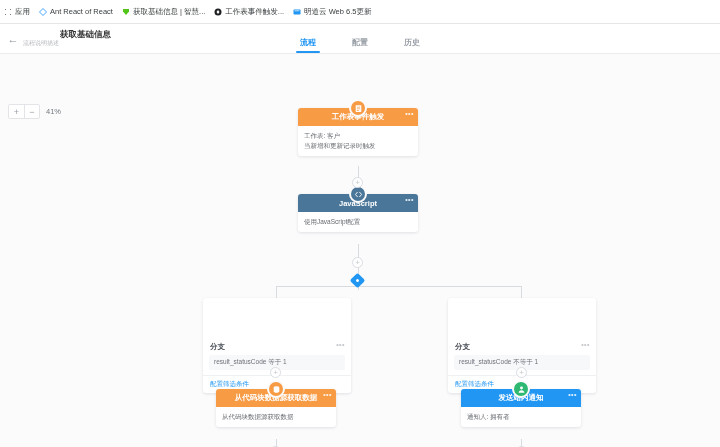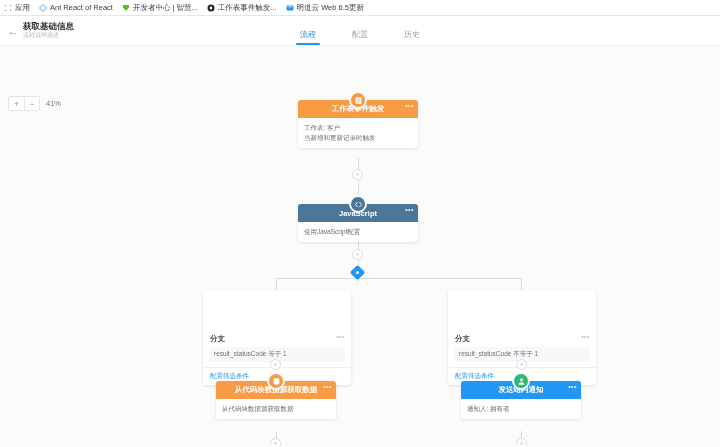--- a/index.html
+++ b/index.html
@@ -5,21 +5,21 @@
   * { box-sizing: border-box; margin: 0; padding: 0; }
   html, body {
     width: 720px; height: 447px;
     font-family: "Liberation Sans", "DejaVu Sans", sans-serif;
     background: #fbfbfc;
     overflow: hidden;
   }
 
   
   .bookmark-bar {
-    height: 16px;
+    height: 24px;
     background: #ffffff;
     border-bottom: 1px solid #e6e6e8;
     display: flex;
     align-items: center;
     padding: 0 4px;
     gap: 9px;
     font-size: 7.5px;
     color: #3c4043;
     white-space: nowrap;
   }
@@ -45,32 +45,32 @@
     position: relative;
     padding-left: 6px;
   }
   .back-arrow {
     width: 14px; height: 14px;
     display: flex; align-items: center; justify-content: center;
     color: #8a8f99; font-size: 11px; cursor: pointer;
     flex: 0 0 auto;
   }
   .header-titles { margin-left: 3px; line-height: 1.05; }
-  .header-title { font-size: 8.5px; color: #333; font-weight: 600; }
+  .header-title { font-size: 8.5px; color: #333; font-weight: 600; margin-left: 37px; }
   .header-sub { font-size: 6px; color: #b5b8bd; margin-top: 1px; }
 
   .header-tabs {
     position: absolute; left: 0; right: 0; top: 0; bottom: 0;
     display: flex; align-items: flex-end; justify-content: center;
     gap: 36px; pointer-events: none;
   }
   .tab {
     pointer-events: auto;
     font-size: 8px; color: #9aa0a8; padding-bottom: 5px;
-    position: relative; cursor: pointer;
+    position: relative; cursor: pointer; font-weight: bold;
   }
   .tab.active { color: #2196f3; }
   .tab.active::after {
     content: ""; position: absolute; left: -4px; right: -4px; bottom: 0;
     height: 2px; background: #2196f3; border-radius: 1px;
   }
 
   
   .canvas-toolbar {
     position: absolute; left: 8px; top: 50px;
@@ -199,21 +199,21 @@
         </svg>
     </span>
     <span class="bm-label">Ant React of React</span>
   </div>
   <div class="bm-item">
     <span class="bm-ico">
       <svg width="8" height="8" viewBox="0 0 16 16">
           <path d="M2 2h12v5l-6 7-6-7V2z" fill="#52c41a"></path>
         </svg>
     </span>
-    <span class="bm-label">开发者中心 | 智慧...</span>
+    <span class="bm-label">获取基础信息 | 智慧...</span>
   </div>
   <div class="bm-item">
     <span class="bm-ico">
       <svg width="8" height="8" viewBox="0 0 16 16">
           <circle cx="8" cy="8" r="7" fill="#202124"></circle>
           <path d="M8 4l3 4-3 4-3-4z" fill="#fff"></path>
         </svg>
     </span>
     <span class="bm-label">工作表事件触发...</span>
   </div>
@@ -289,21 +289,21 @@
     <div class="node-head orange">
       <span>工作表事件触发</span>
       <span class="node-dots">•••</span>
     </div>
     <div class="node-body">
       <div class="node-row">工作表: 客户</div>
       <div class="node-row">当新增和更新记录时触发</div>
     </div>
   </div>
 
-  <div class="node" style="left:298px; top:158px; width:120px;">
+  <div class="node" style="left:298px; top:140px; width:120px;">
     <div class="node-badge blue">
       <svg width="9" height="9" viewBox="0 0 16 16">
           <path d="M6 4L2.5 8 6 12M10 4l3.5 4L10 12" fill="none" stroke="#fff" stroke-width="1.6" stroke-linecap="round" stroke-linejoin="round"></path>
         </svg>
     </div>
     <div class="node-head blue">
       <span>JavaScript</span>
       <span class="node-dots">•••</span>
     </div>
     <div class="node-body">

